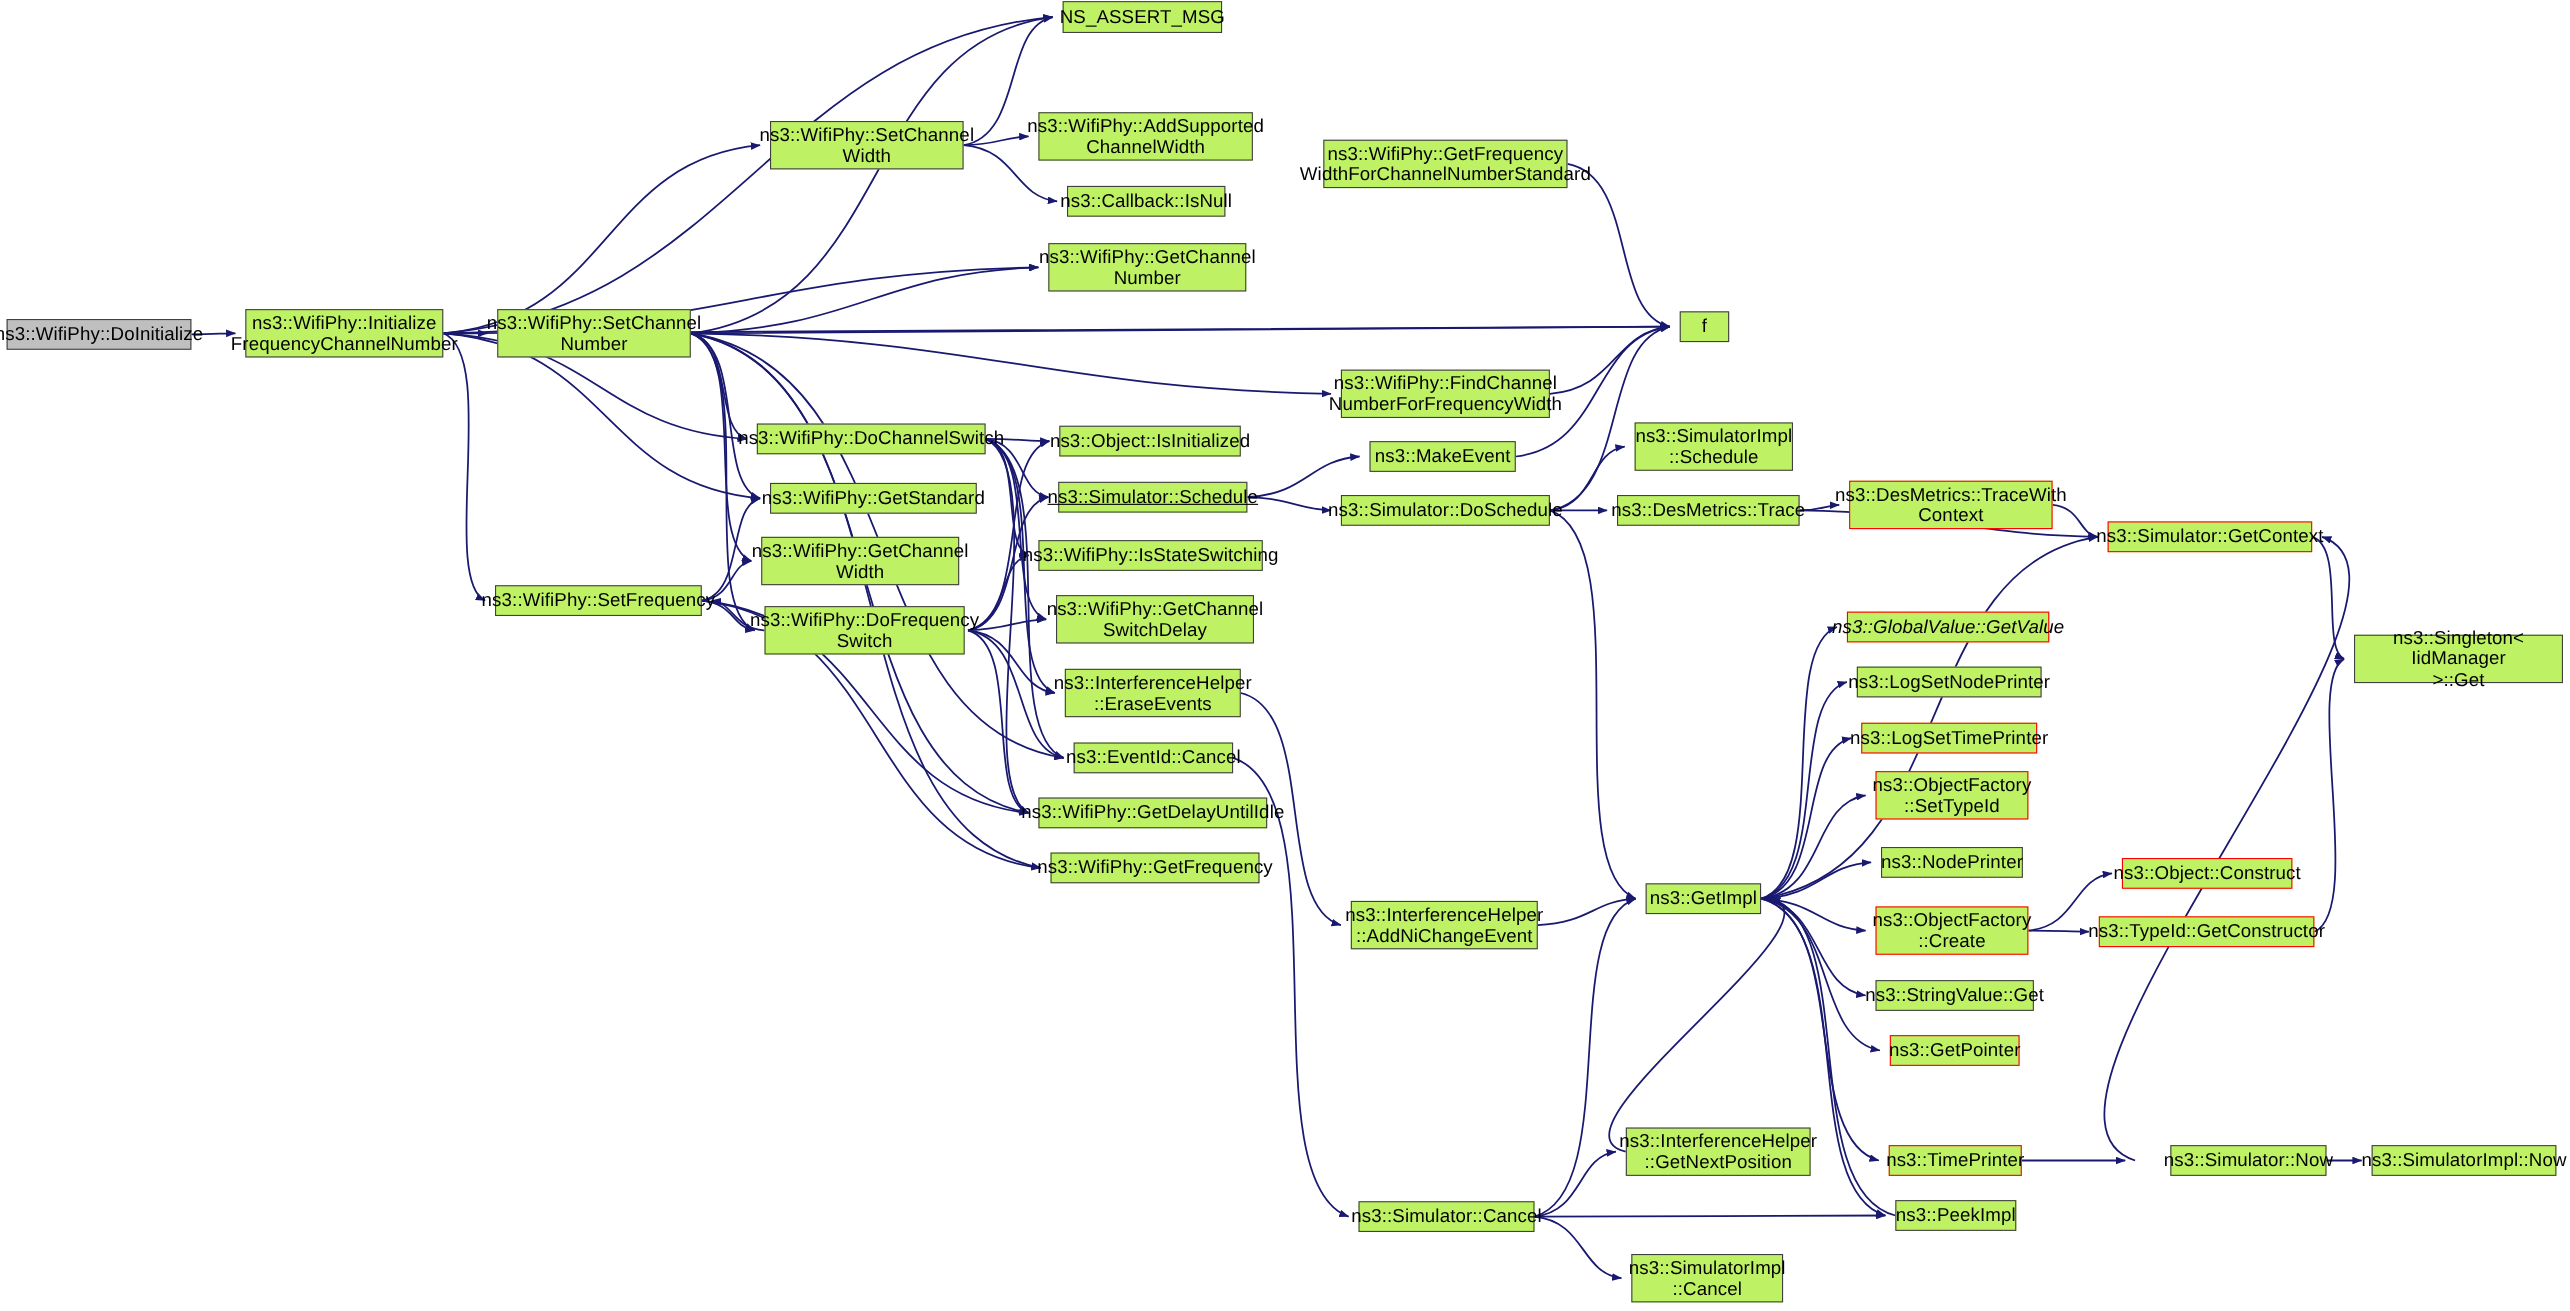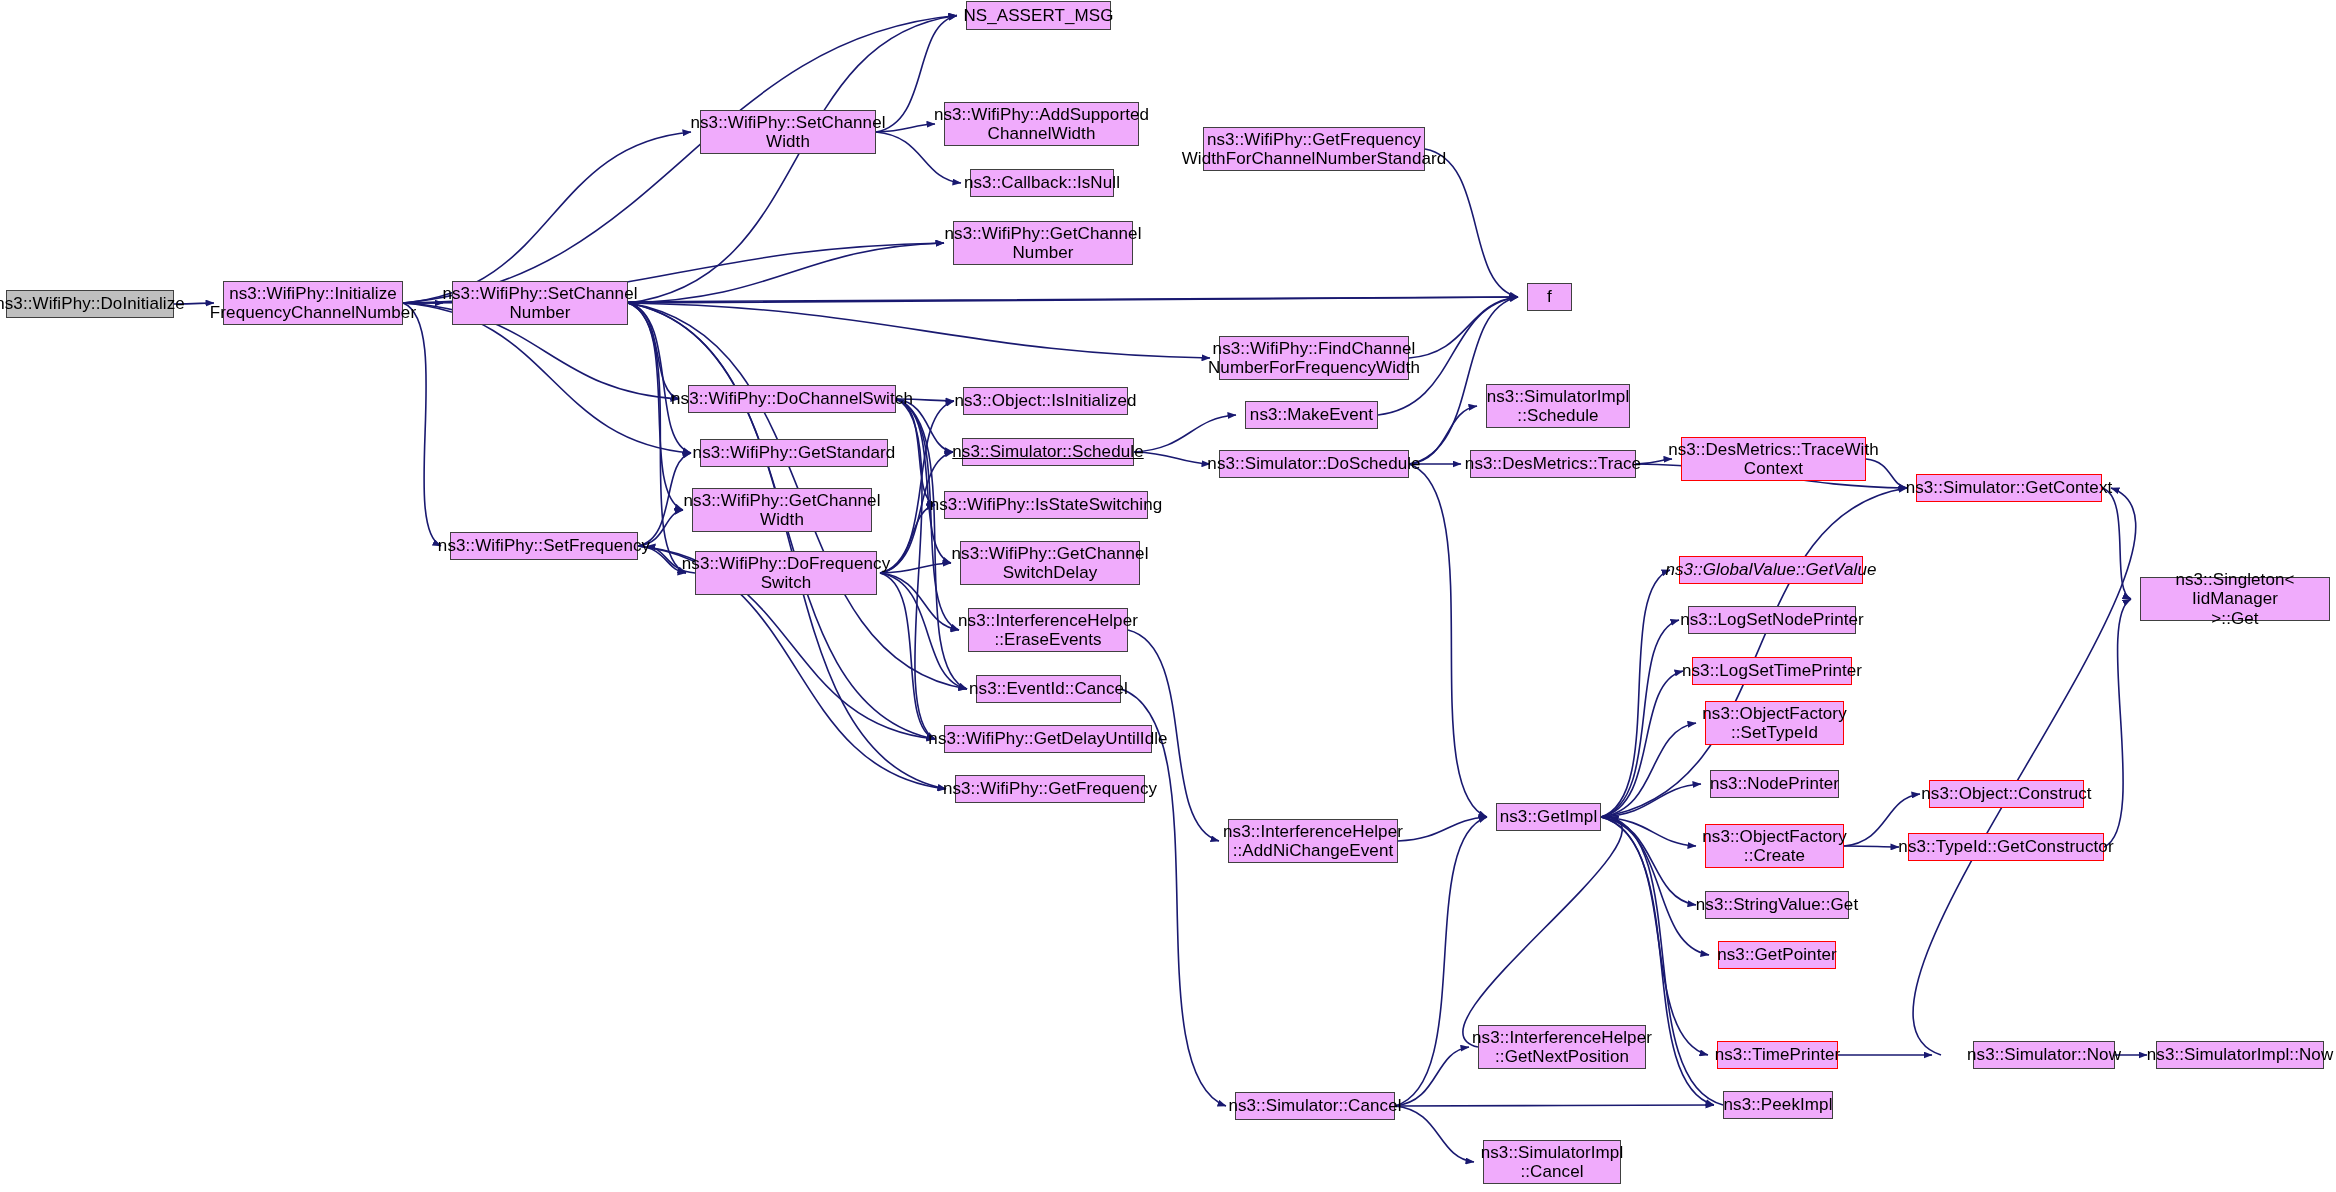--- a/index.html
+++ b/index.html
@@ -23,21 +23,21 @@
     height: 1192px;
     pointer-events: none;
   }
   .node {
     position: absolute;
     box-sizing: border-box;
     display: flex;
     align-items: center;
     justify-content: center;
     text-align: center;
-    background: #f0abfc;
+    background: #bef264;
     border: 1px solid #404040;
     color: #000000;
     font-size: 17px;
     line-height: 1.12;
     letter-spacing: 0.1px;
     white-space: pre-line;
     padding: 1px 4px;
     z-index: 5;
   }
   .node.root {

